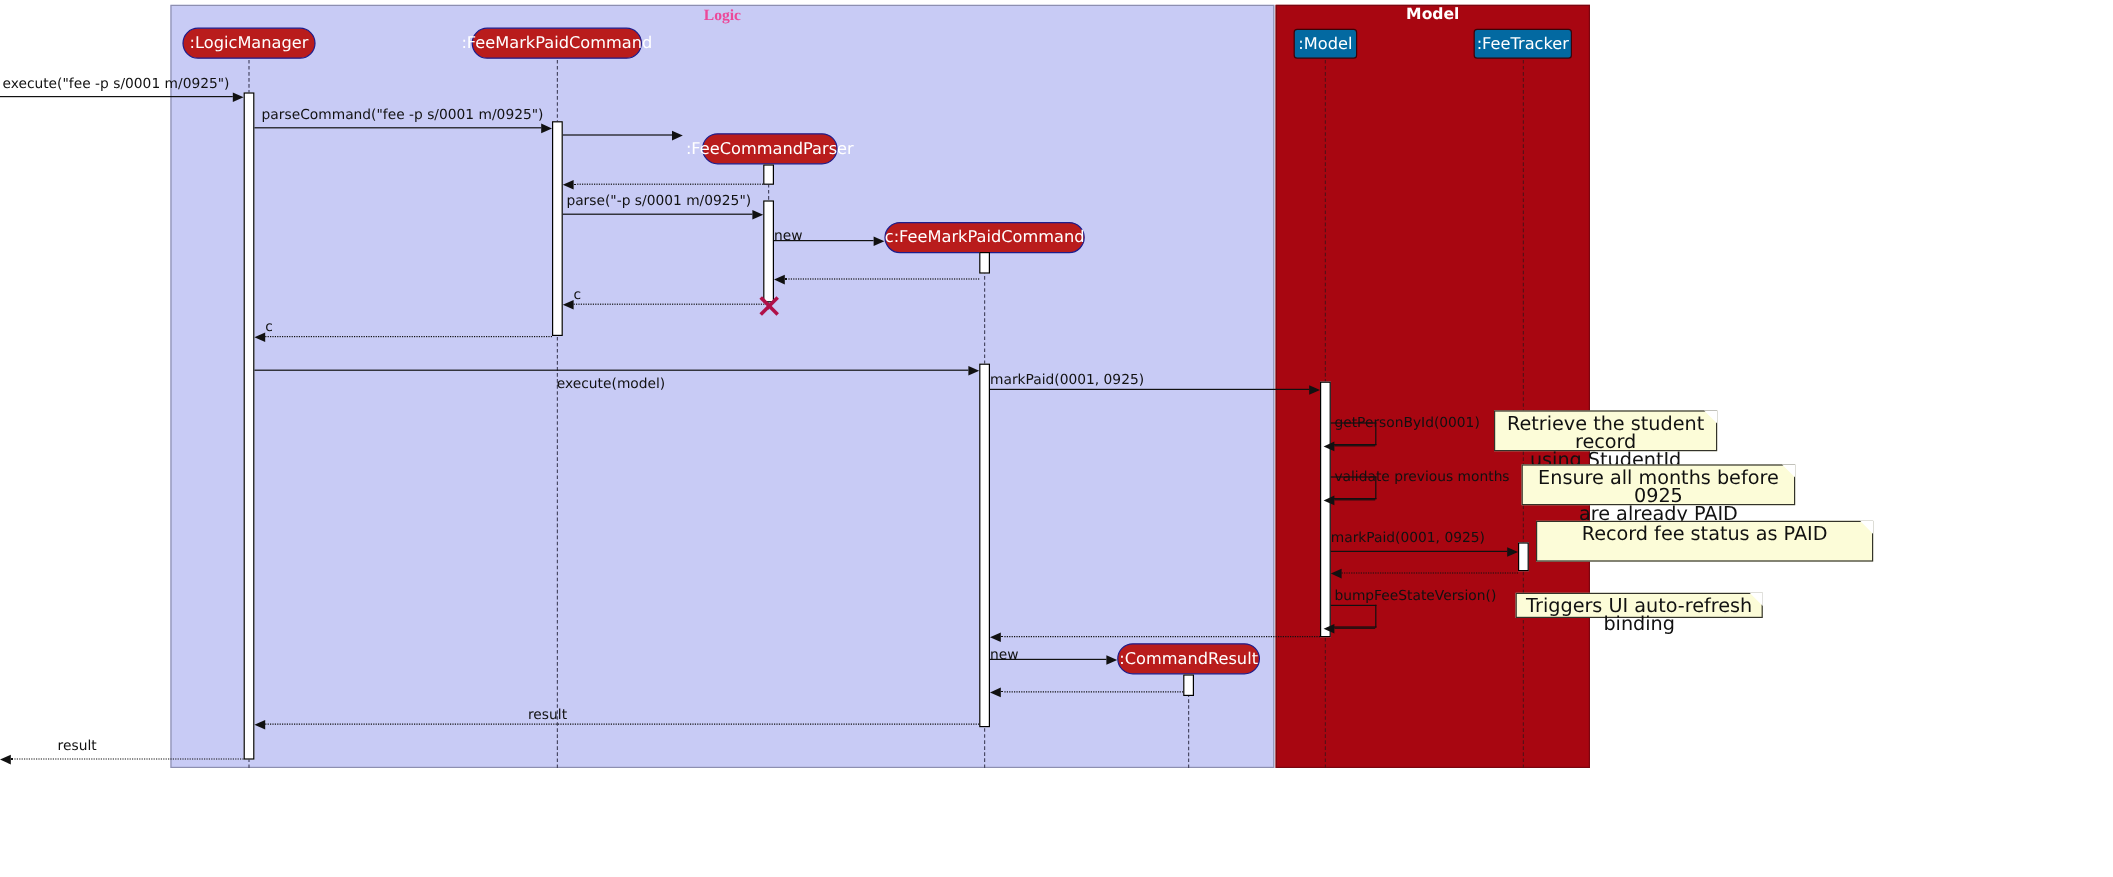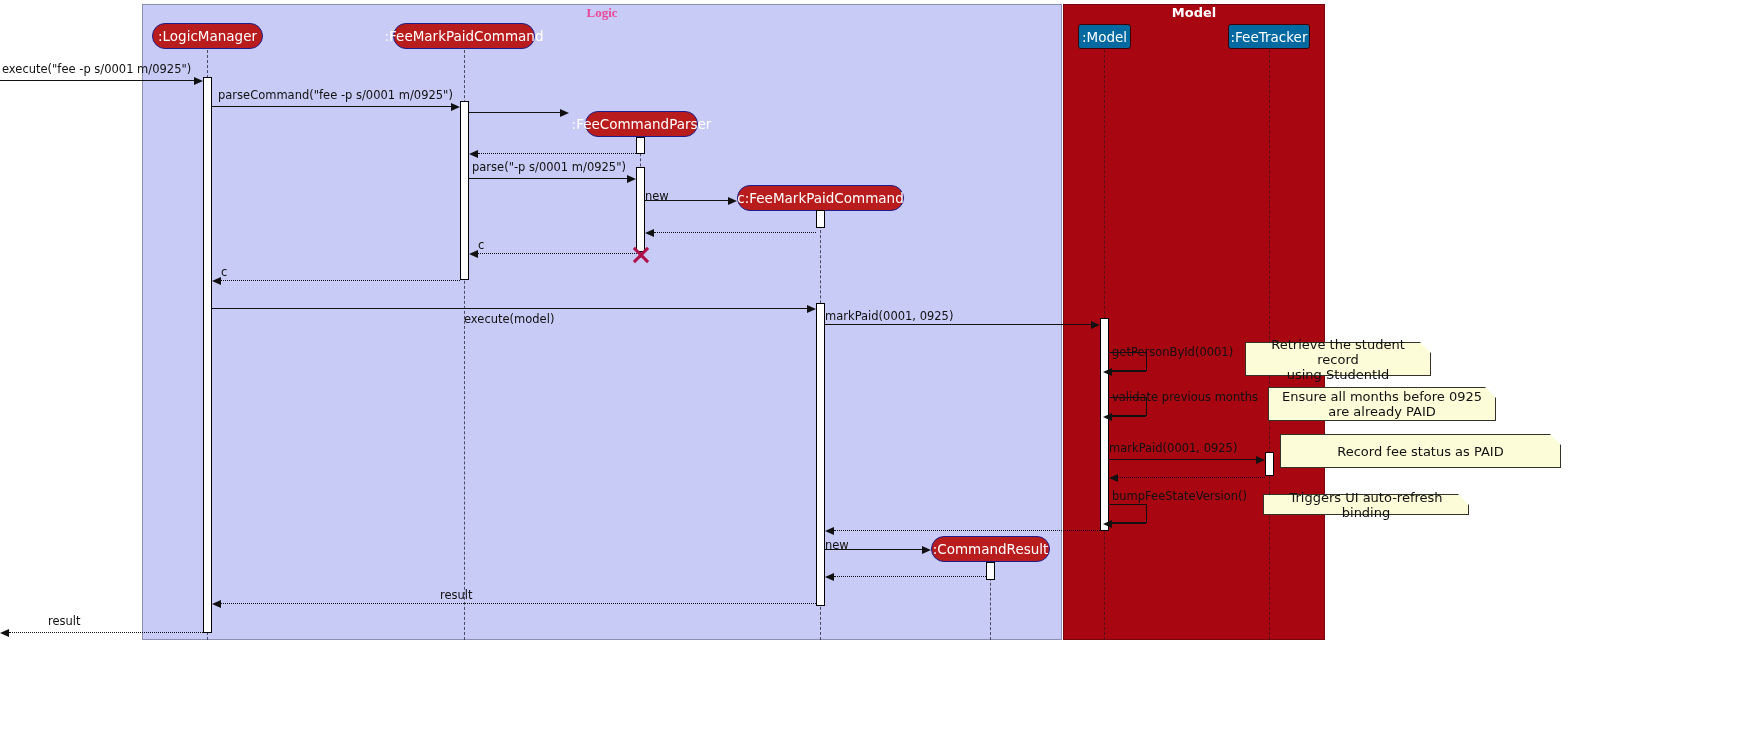--- a/index.html
+++ b/index.html
@@ -38,22 +38,22 @@
   .selfcall{position:absolute;box-sizing:border-box;border:1.2px solid #111;border-left:none;}
 
   
   .destroy{position:absolute;width:20px;height:20px;}
   .destroy:before,.destroy:after{content:"";position:absolute;left:50%;top:0;width:3px;height:20px;background:#b01048;}
   .destroy:before{transform:translateX(-50%) rotate(45deg);}
   .destroy:after{transform:translateX(-50%) rotate(-45deg);}
 
   
   .note{position:absolute;box-sizing:border-box;background:#fcfcd8;border:1px solid #33332a;
-        font-size:13px;color:#111;line-height:15px;text-align:center;
-        display:flex;align-items:center;justify-content:center;padding:2px 6px;}
+        font-size:16px;color:#111;line-height:15px;text-align:center;
+        display:flex;justify-content:center;padding:2px 6px;}
   .note .foldtri{position:absolute;right:-1px;top:-1px;width:0;height:0;
         border-left:11px solid transparent;border-top:11px solid #ffffff;}
 </style>
 </head>
 <body>
 
 <div id="stage">
 
   <div class="panel panel-logic" style="left:142px;top:4px;width:920px;height:636px;"></div>
   <div class="panel-title logic" style="left:142px;top:5px;width:920px;">Logic</div>

